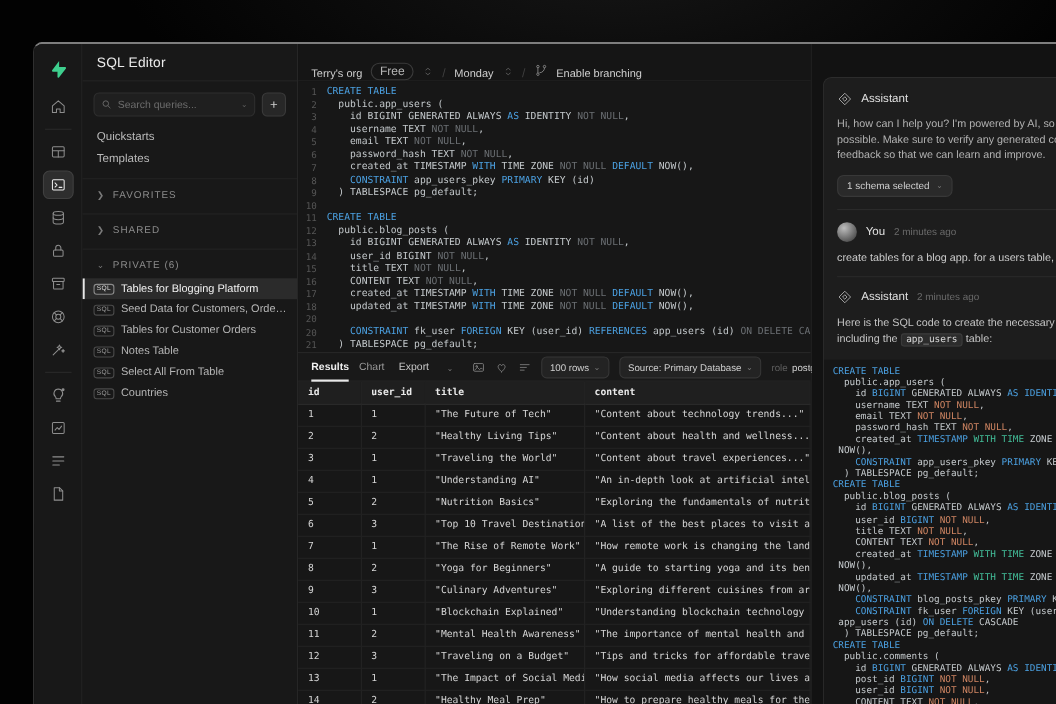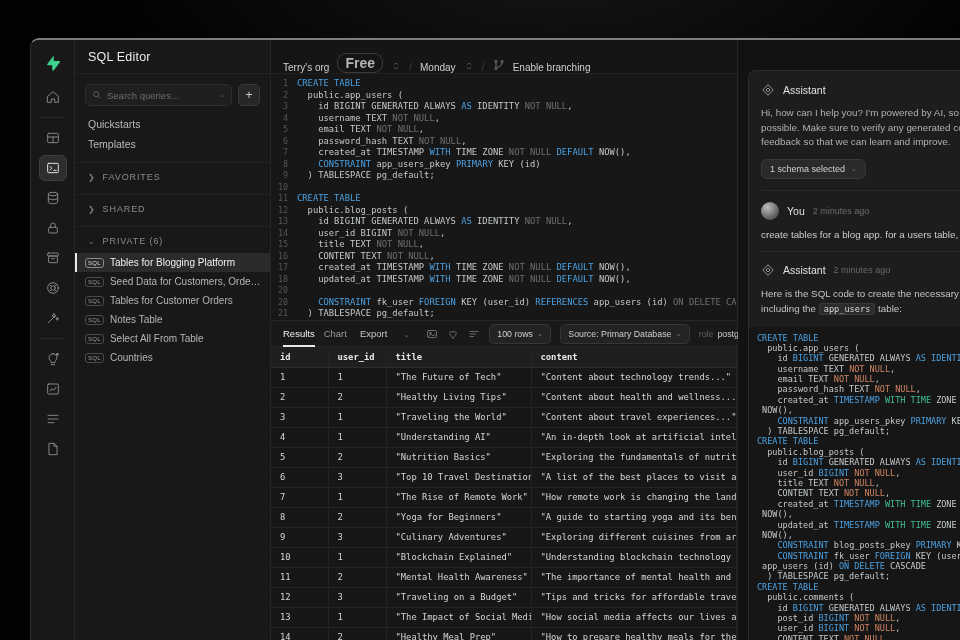--- a/index.html
+++ b/index.html
@@ -34,34 +34,34 @@
   .sb-section .chev { font-size:8px; color:#7a7a7a;}
   .q-item { position:relative; display:flex; align-items:center; gap:6px; padding:4px 8px 4px 10px; color:#b5b5b5; cursor:pointer; white-space:nowrap; overflow:hidden;}
   .q-item .badge { font-size:6px; border:1px solid #4a4a4a; color:#9a9a9a; border-radius:3px; padding:1px 2px; letter-spacing:.05em; flex:0 0 auto;}
   .q-item.selected { background:#2b2b2b; color:#f0f0f0;}
   .q-item.selected::before { content:""; position:absolute; left:0; top:0; bottom:0; width:2px; background:#e8e8e8;}
   .q-item.selected .badge { border-color:#8a8a8a; color:#dcdcdc;}
   .q-label { overflow:hidden; text-overflow:ellipsis; font-size:10px;}
   
   .main { width:467px; flex:0 0 467px; display:flex; flex-direction:column; background:#171717; border-right:1px solid #262626;}
   .topbar { height:34px; flex:0 0 34px; display:flex; align-items:flex-end; gap:8px; padding:0 12px; font-size:10px; color:#cfcfcf; border-bottom:1px solid #212121; background:#151515;}
-  .pill { border:1px solid #3a3a3a; border-radius:9px; padding:1px 7px; font-size:14px; color:#b5b5b5;font-weight:bold;}
+  .pill { border:1px solid #3a3a3a; border-radius:9px; padding:1px 7px; font-size:11px; color:#b5b5b5;}
   .updown svg{ width:10px; height:10px; stroke:#6f6f6f; fill:none; stroke-width:1.6;}
   .slash { color:#3f3f3f; font-size:11px;}
   .branch svg { width:12px; height:12px; stroke:#9a9a9a; fill:none; stroke-width:1.4;}
   
   .editor { height:246px; flex:0 0 246px; overflow:hidden; padding-top:4px; font-family:"DejaVu Sans Mono", monospace; font-size:8.8px; background:#171717;}
   .eline { display:flex; height:11.5px; line-height:11.5px; white-space:pre;}
   .eline .ln { width:26px; flex:0 0 26px; text-align:right; padding-right:9px; color:#555555; font-size:8.4px;}
   .t-k { color:#4ba0e1;} .t-p { color:#c4c9cc;} .t-d { color:#6b6f73;}
   .t-o { color:#cf8562;} .t-g { color:#43bf9a;}
   
   .rtoolbar { height:27px; flex:0 0 27px; border-top:1px solid #262626; border-bottom:1px solid #262626; background:#191919; display:flex; align-items:center; padding:0 6px 0 12px; gap:9px; font-size:9.5px; color:#9a9a9a;}
   .rtab { position:relative; height:27px; display:flex; align-items:center; cursor:pointer;}
-  .rtab.active { color:#f0f0f0;}
+  .rtab.active { color:#f0f0f0;font-weight:bold;}
   .rtab.active::after { content:""; position:absolute; left:0; right:0; bottom:0; height:2px; background:#e8e8e8;}
   .export { display:flex; align-items:flex-end; gap:16px; color:#c9c9c9; cursor:pointer; margin-left:4px;}
   .tb-ico { color:#8d8d8d; display:flex; cursor:pointer;}
   .tb-ico svg { width:12px; height:12px; stroke:currentColor; fill:none; stroke-width:1.4; stroke-linecap:round; stroke-linejoin:round;}
   .sel-pill { background:#232323; border:1px solid #363636; border-radius:5px; height:20px; display:flex; align-items:center; gap:4px; padding:0 7px; font-size:8.8px; color:#cfcfcf; cursor:pointer; white-space:nowrap;}
   .sel-pill .cv { color:#777; font-size:7.5px;}
   .role-pill { display:flex; align-items:center; gap:4px; font-size:8.8px; white-space:nowrap; cursor:pointer;}
   .role-pill .rl { color:#5f5f5f;}
   .role-pill .rv { color:#d2d2d2;}
   .run-btn { margin-left:auto; background:#1d4230; border:1px solid #2f7a52; color:#eaf5ee; border-radius:5px; height:20px; display:flex; align-items:center; gap:5px; padding:0 9px; font-size:9.5px; cursor:pointer; white-space:nowrap;}

